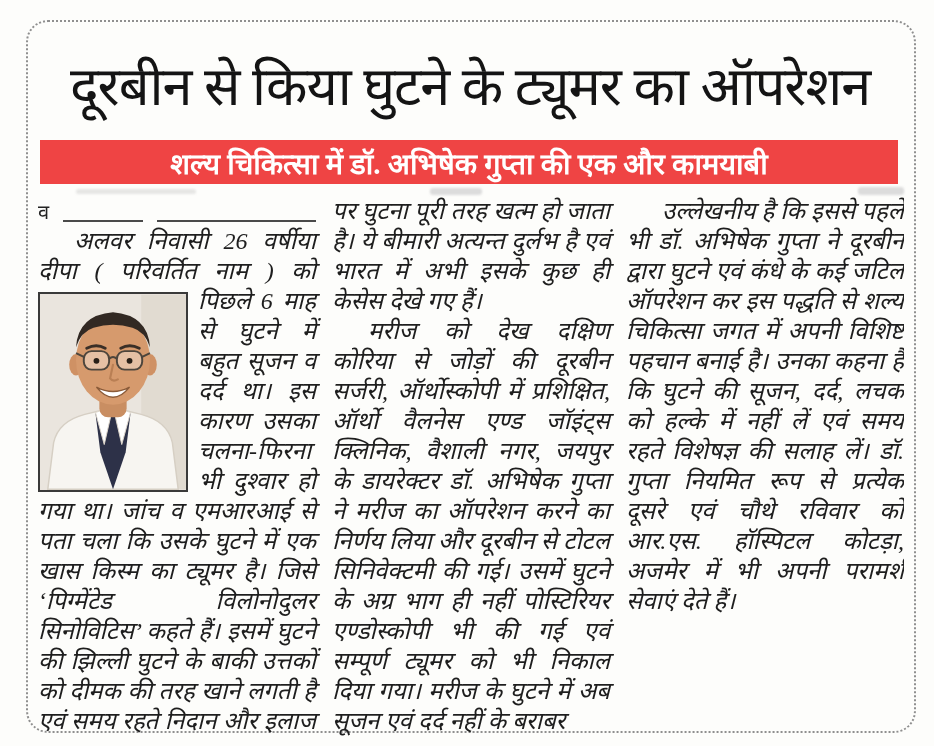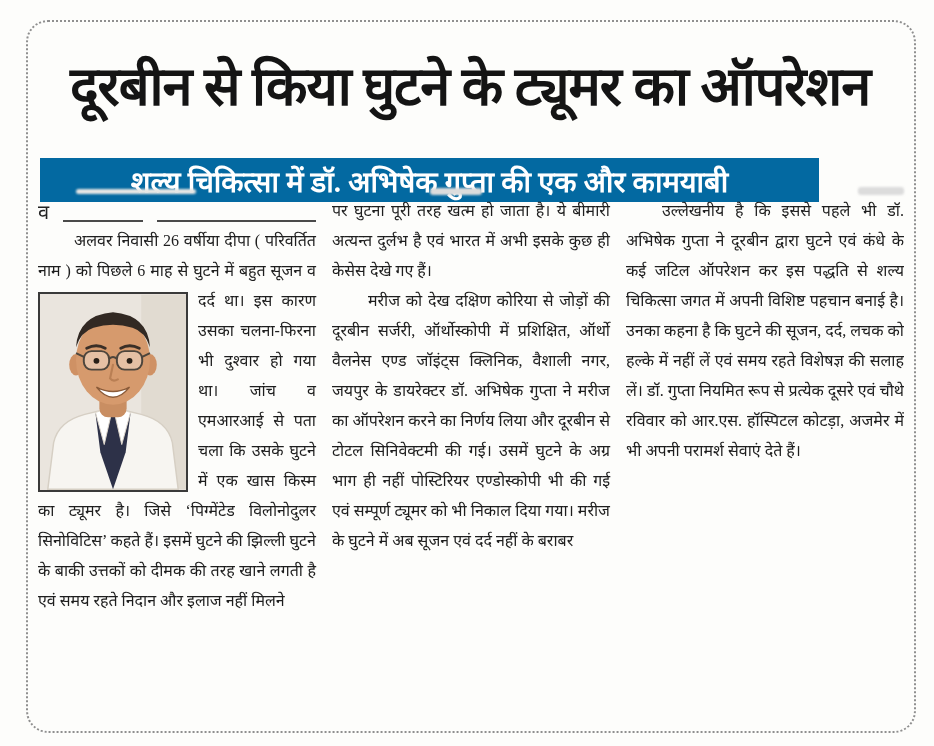--- a/index.html
+++ b/index.html
@@ -11,43 +11,44 @@
     background:#fdfdfb; overflow:hidden;
   }
   .border-frame{
     position:absolute; left:26px; top:20px; width:890px; height:713px;
     border:2px dotted #8f8f8f; border-radius:22px;
     pointer-events:none;
   }
   .headline{
     position:absolute; left:42px; top:34px; width:856px; height:100px;
     display:flex; align-items:center; justify-content:center;
-    font-size:54px; font-weight:700; color:#141414;
+    font-size:54px; font-weight:400; color:#141414;
     letter-spacing:-1px; white-space:nowrap; text-align:right;
   }
   .sub-banner{
-    position:absolute; left:40px; top:158px; width:779px; height:44px;
-    background:#0369a1; color:#ffffff;
+    position:absolute; left:40px; top:140px; width:858px; height:44px;
+    background:#ef4444; color:#ffffff;
     display:flex; align-items:center; justify-content:center;
     font-size:29px; font-weight:700; white-space:nowrap;
   }
   .smudge{ position:absolute; background:#dcdcdc; border-radius:3px; filter:blur(1.2px); }
   .smudge.s1{ left:430px; top:188px; width:52px; height:7px; }
   .smudge.s2{ left:858px; top:187px; width:46px; height:8px; }
   .smudge.s3{ left:76px; top:189px; width:120px; height:5px; background:#e6e6e4; }
 
   .columns{
     position:absolute; left:38px; top:196px; width:866px; height:540px;
     display:flex; gap:16px; overflow:hidden;
   }
   .col{ flex:1 1 0; min-width:0; color:#1e1e1e; }
 
   .body-para{
-    font-size:16px; line-height:30px; text-align:justify;
+    font-size:24px; line-height:30px; text-align:justify;
     color:#1e1e1e;
+    font-style:italic;
   }
   .body-para.indent{ text-indent:36px; }
 
   .byline-row{
     display:flex; align-items:flex-end; gap:14px;
     height:26px; margin-bottom:4px;
   }
   .byline-initial{ font-size:20px; line-height:20px; color:#222; }
   .byline-blank{ border-bottom:2px solid #4a4a4a; height:16px; }
   .byline-blank.b1{ width:80px; }

